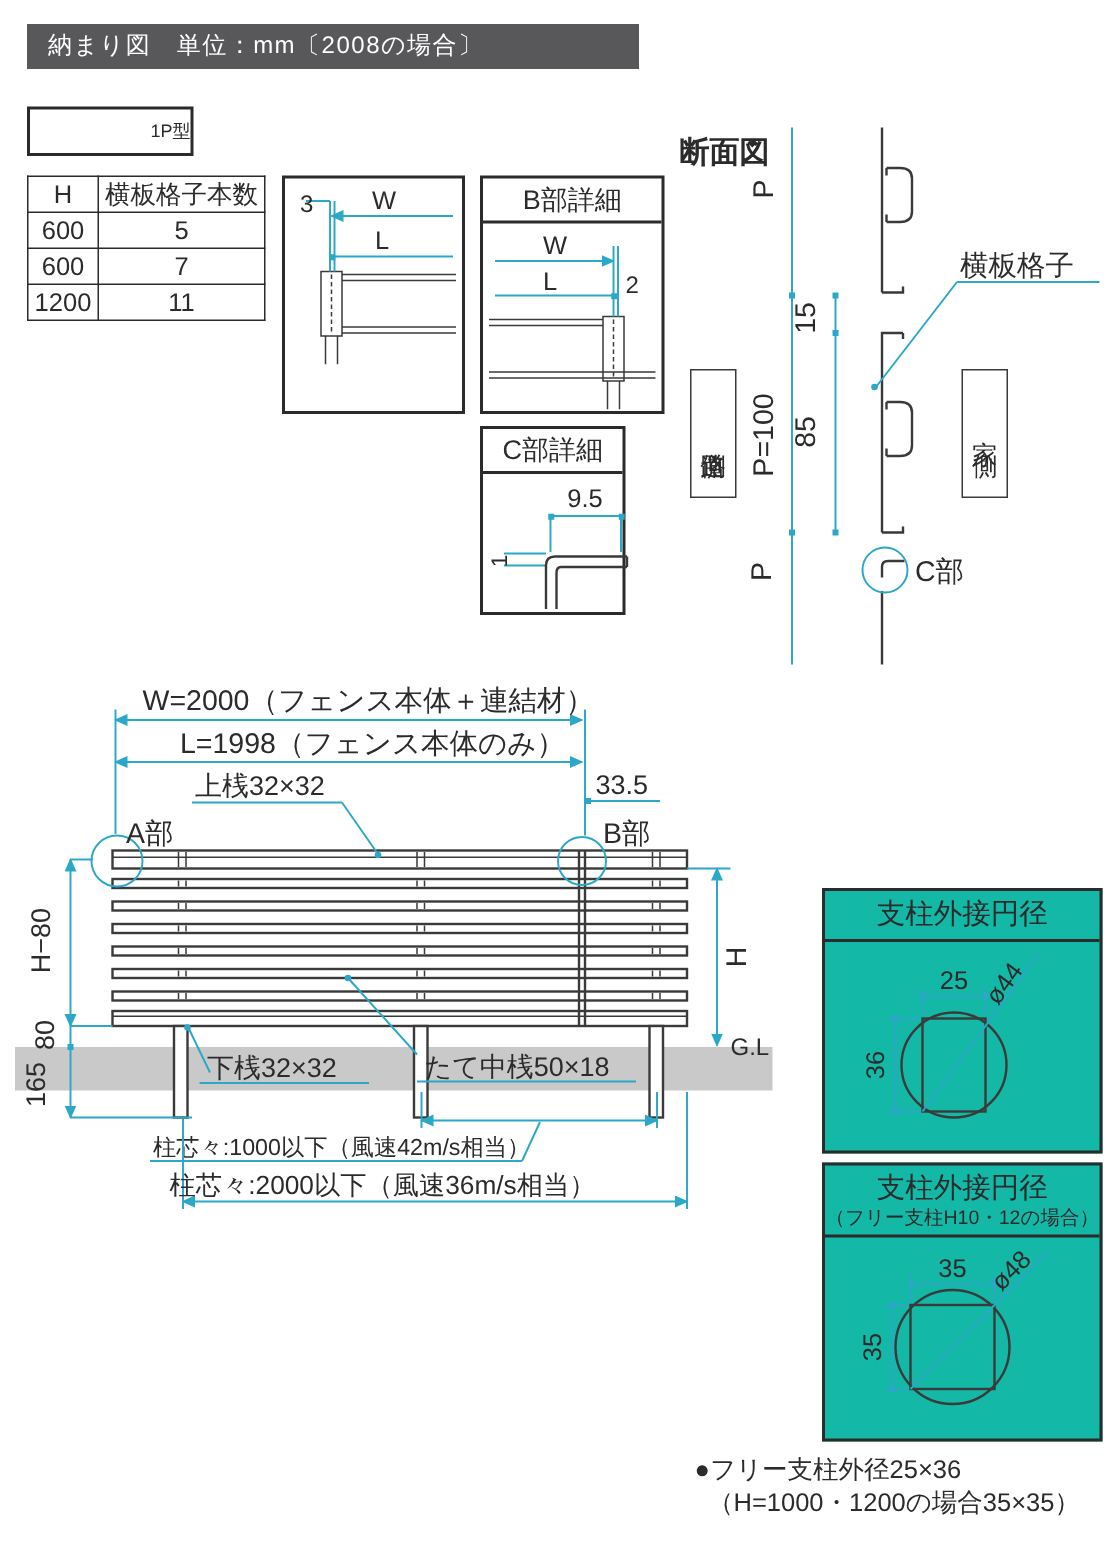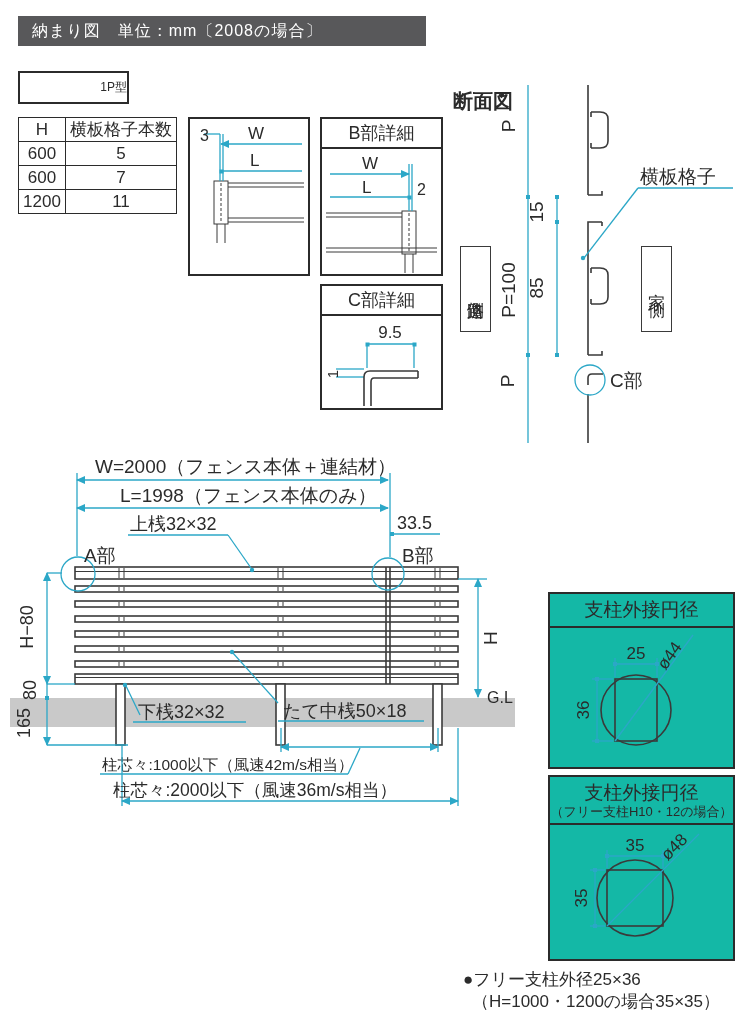--- a/index.html
+++ b/index.html
@@ -135,21 +135,21 @@
       <line x1="8" y1="25" x2="87" y2="25" marker-end="url(#ar)"></line>
       <line x1="8" y1="48" x2="87" y2="48"></line>
     </g>
     <rect class="tick" x="85.5" y="46.5" width="4" height="4"></rect>
     <text x="40" y="20" font-size="17">W</text>
     <text x="40" y="44" font-size="17">L</text>
     <text x="95" y="46" font-size="16">2</text>
   </svg>
 </div>
 
-<div class="abs detail-box" style="left:320px;top:284px;width:123px;height:126px;">
+<div class="abs detail-box" style="left:320px;top:284px;width:97px;height:126px;">
   <div class="hd">C部詳細</div>
   <svg width="117" height="92" viewBox="0 0 117 92">
     <g class="cy">
       <line x1="45" y1="28" x2="92" y2="28"></line>
       <line x1="45" y1="28" x2="45" y2="52"></line>
       <line x1="92" y1="28" x2="92" y2="52"></line>
       <line x1="14" y1="53" x2="42" y2="53"></line>
       <line x1="14" y1="61" x2="42" y2="61"></line>
     </g>
     <rect class="tick" x="43.5" y="26.5" width="4" height="4"></rect>

